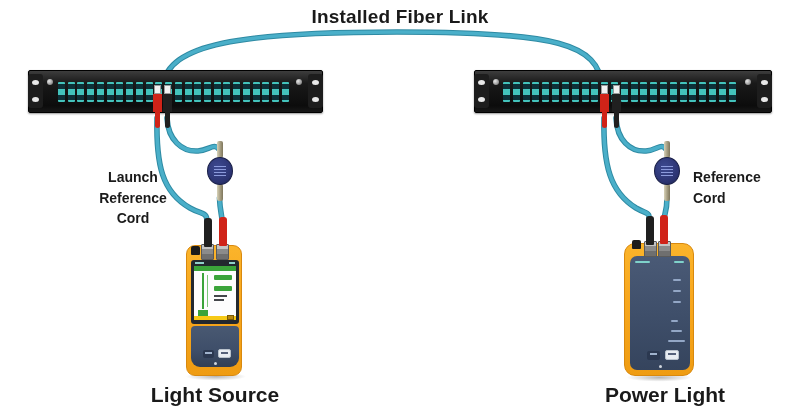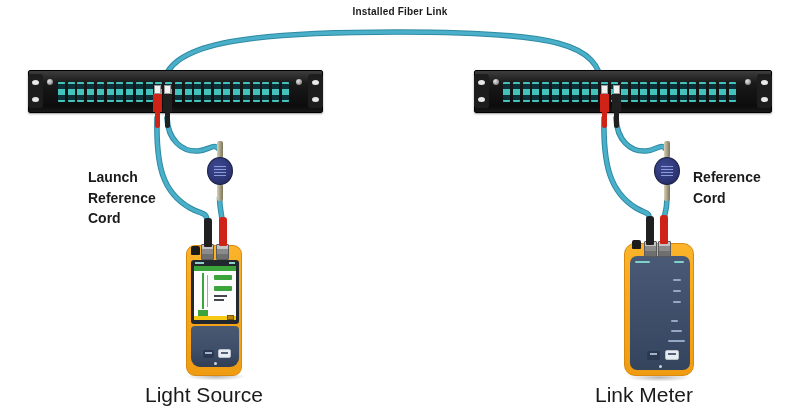--- a/index.html
+++ b/index.html
@@ -2,25 +2,25 @@
 <html style="--fiber-cable: #4aafc9; --fiber-cable-dark: #2e8aa3; --port-aqua: #43c3bc; --port-slot: #0d3038; --coupler-navy: #2c3472; --device-yellow: #f8a81e; --device-panel-navy: #3e4e69; --connector-red: #d02318; --connector-black: #202020; --screen-green: #3ba43a; --logo-yellow: #f6c915;"><head>
 <meta charset="utf-8">
 <style>
   html,body{margin:0;padding:0;background:#fff;}
   #stage{
     position:relative;width:800px;height:413px;background:#ffffff;overflow:hidden;
     font-family:"Liberation Sans",sans-serif;color:#1a1a1a;
   }
   .abs{position:absolute;}
   
-  .title{left:0;right:0;top:6px;text-align:center;font-size:10px;font-weight:bold;letter-spacing:.2px;}
+  .title{left:0;right:0;top:6px;text-align:center;font-size:19px;font-weight:bold;letter-spacing:.2px;}
   .cord-label{top:167px;font-size:14px;font-weight:bold;line-height:20.5px;}
-  .cord-label.left{left:88px;width:90px;text-align:left;}
+  .cord-label.left{left:88px;width:90px;text-align:center;}
   .cord-label.right{left:693px;width:95px;text-align:left;}
-  .dev-label{top:383px;width:140px;text-align:left;font-size:21px;font-weight:normal;}
+  .dev-label{top:383px;width:140px;text-align:center;font-size:21px;font-weight:bold;}
   .dev-label.ls{left:145px;}
   .dev-label.pm{left:595px;}
   
   svg.cables{position:absolute;left:0;top:0;width:800px;height:413px;pointer-events:none;}
   .cable-under{fill:none;stroke:var(--fiber-cable-dark,#2e8aa3);stroke-width:5.6;stroke-linecap:round;}
   .cable-over{fill:none;stroke:var(--fiber-cable,#4aafc9);stroke-width:3.6;stroke-linecap:round;}
   
   .panel{top:70px;height:41px;background:linear-gradient(180deg,#3d3d3d 0,#191919 30%,#0c0c0c 85%,#181818 100%);
          border:1px solid #000;border-radius:2px;box-shadow:0 1px 2px rgba(0,0,0,.4);}
   .panel.leftp{left:28px;width:293px;}
@@ -286,15 +286,15 @@
       <div class="abs btn-dark" style="left:17px;top:95px;width:13px;height:9px;"></div>
       <div class="abs btn-light" style="left:35px;top:94px;width:14px;height:10px;"></div>
       <div class="abs tinydot" style="left:29px;top:109px;"></div>
     </div>
   </div>
   <div class="abs knob" style="left:632px;top:240px;"></div>
   <div class="abs ferrule" style="left:644px;top:241px;"></div>
   <div class="abs ferrule" style="left:658px;top:241px;"></div>
   <div class="abs dboot black" style="left:645.5px;top:216px;"></div>
   <div class="abs dboot red" style="left:659.5px;top:215px;"></div>
-  <div class="abs dev-label pm">Link Meter</div>
+  <div class="abs dev-label pm">Power Light</div>
 
 </div>
 
 </body></html>

